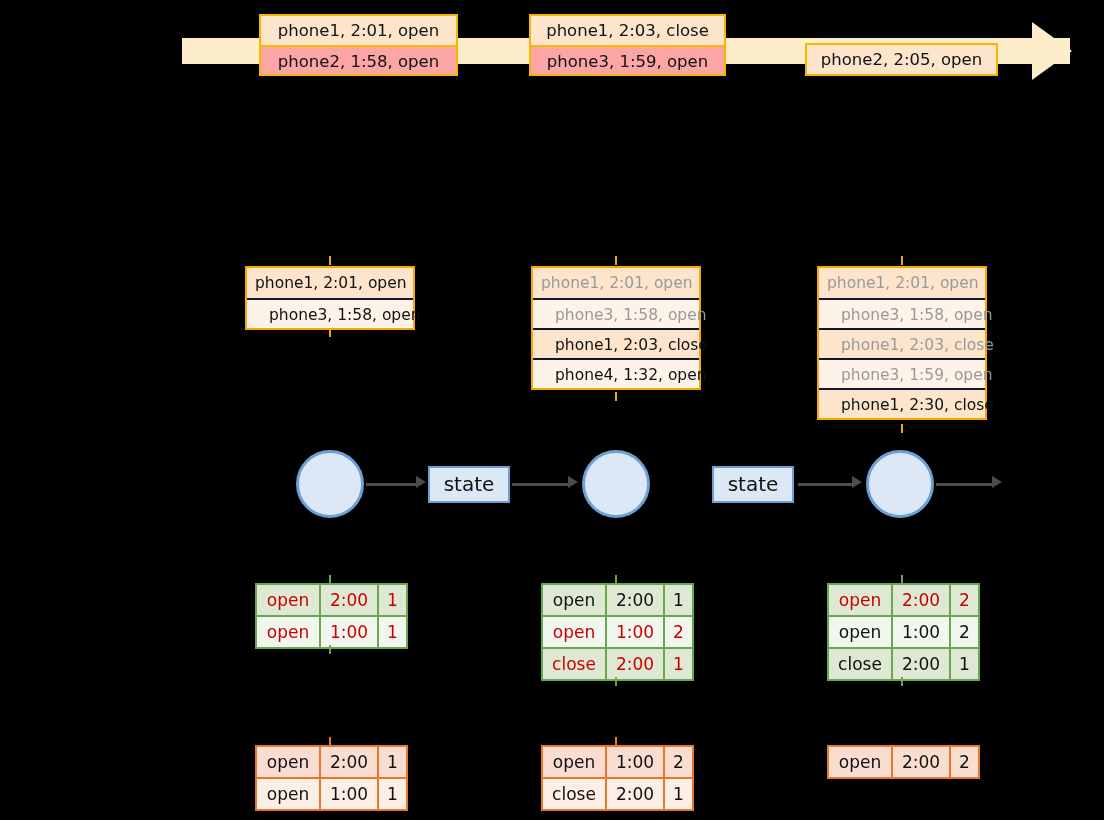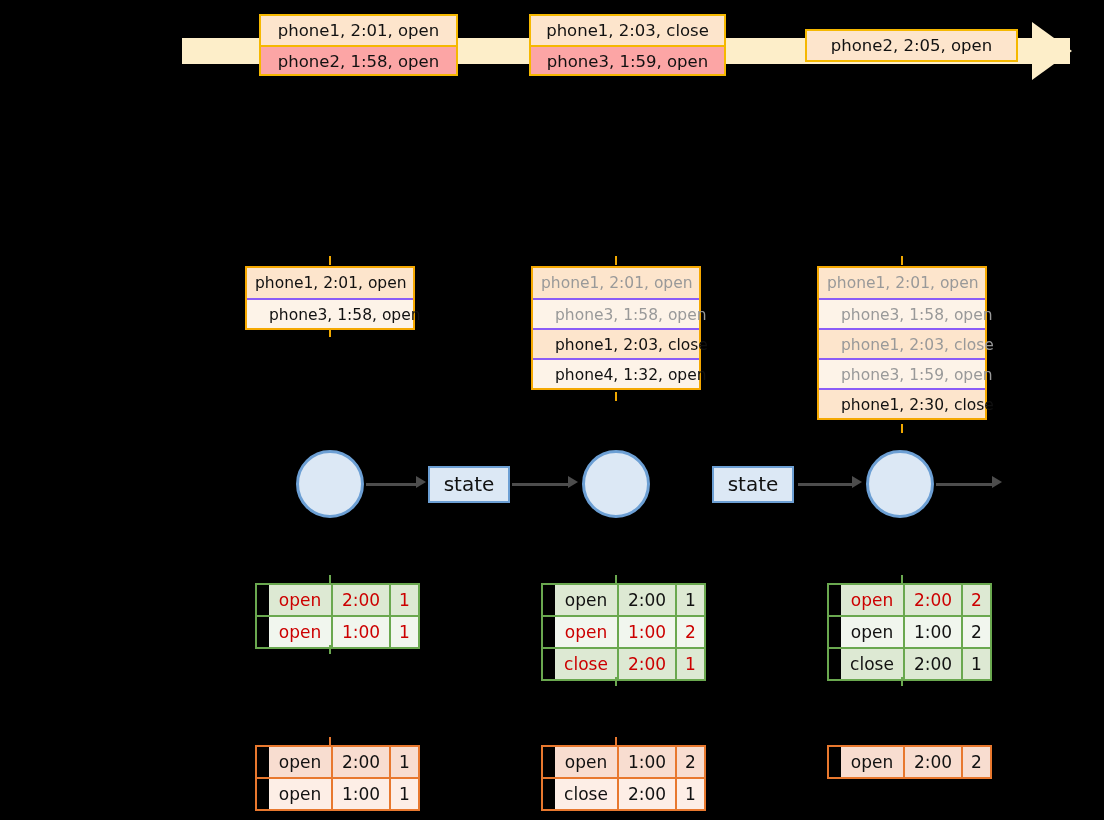--- a/index.html
+++ b/index.html
@@ -28,35 +28,35 @@
     font-size:16.5px;color:#111;text-align:center;
     line-height:29px;height:29px;white-space:nowrap;
     box-sizing:border-box;padding:0 10px;
   }
   .evt .r.a{background:#fde5cc;}
   .evt .r.b{background:#fca5a5;}
   .evt .r + .r{border-top:2px solid #f5b800;}
 
   #evt1{left:259px;top:14px;width:199px;}
   #evt2{left:529px;top:14px;width:197px;}
-  #evt3{left:805px;top:29px;width:213px;}
+  #evt3{left:805px;top:43px;width:193px;}
 
   
   .acc{
     position:absolute;border:2px solid #f5a800;box-sizing:border-box;
     background:#fdf2e6;
   }
   .acc .r{
     font-size:15.5px;text-align:center;line-height:30px;height:30px;
     white-space:nowrap;box-sizing:border-box;padding:0 8px;color:#111;
   }
   .acc .r.a{background:#fde5cc;}
   .acc .r.b{background:#fdf3e8;}
   .acc .r.faded{color:#999999;}
-  .acc .r + .r{border-top:2px solid #8b5cf6;padding-left:22px;}
+  .acc .r + .r{border-top:2px solid #0f172a;padding-left:22px;}
 
   #acc1{left:245px;top:266px;width:170px;}
   #acc2{left:531px;top:266px;width:170px;}
   #acc3{left:817px;top:266px;width:170px;}
 
   .tick{position:absolute;width:2px;height:9px;background:#f0a800;}
   .node{
     position:absolute;width:68px;height:68px;border-radius:50%;
     background:#dce8f5;border:3px solid #6c9fd4;box-sizing:border-box;
   }
@@ -78,21 +78,21 @@
     border-top:6px solid transparent;border-bottom:6px solid transparent;
     border-left:10px solid #4d4d4d;
   }
   #c1{left:366px;width:52px;}   #h1{left:416px;}
   #c2{left:512px;width:58px;}   #h2{left:568px;}
   #c3{left:798px;width:56px;}   #h3{left:852px;}
   #c4{left:936px;width:58px;}   #h4{left:992px;}
 
   
   .tbl{position:absolute;box-sizing:border-box;}
-  .tbl .row{display:flex;padding-left:12px;}
+  .tbl .row{display:flex;}
   .tbl .cell{
     font-size:17px;text-align:center;line-height:30px;height:30px;
     box-sizing:border-box;white-space:nowrap;
   }
   .tbl .c0{width:62px;}
   .tbl .c1{width:58px;}
   .tbl .c2{width:29px;}
 
   
   .tg{border:2px solid #6aa84f;}

